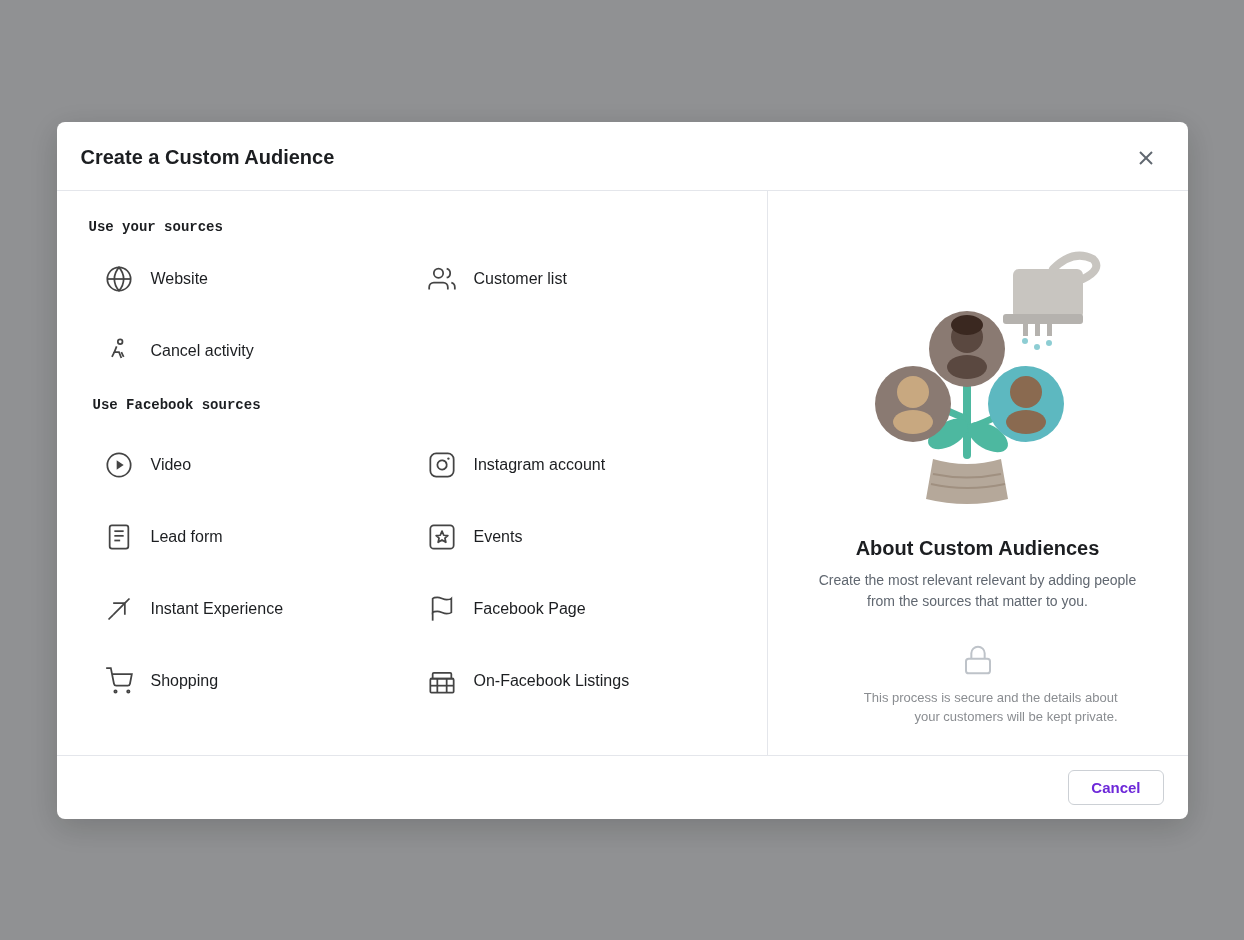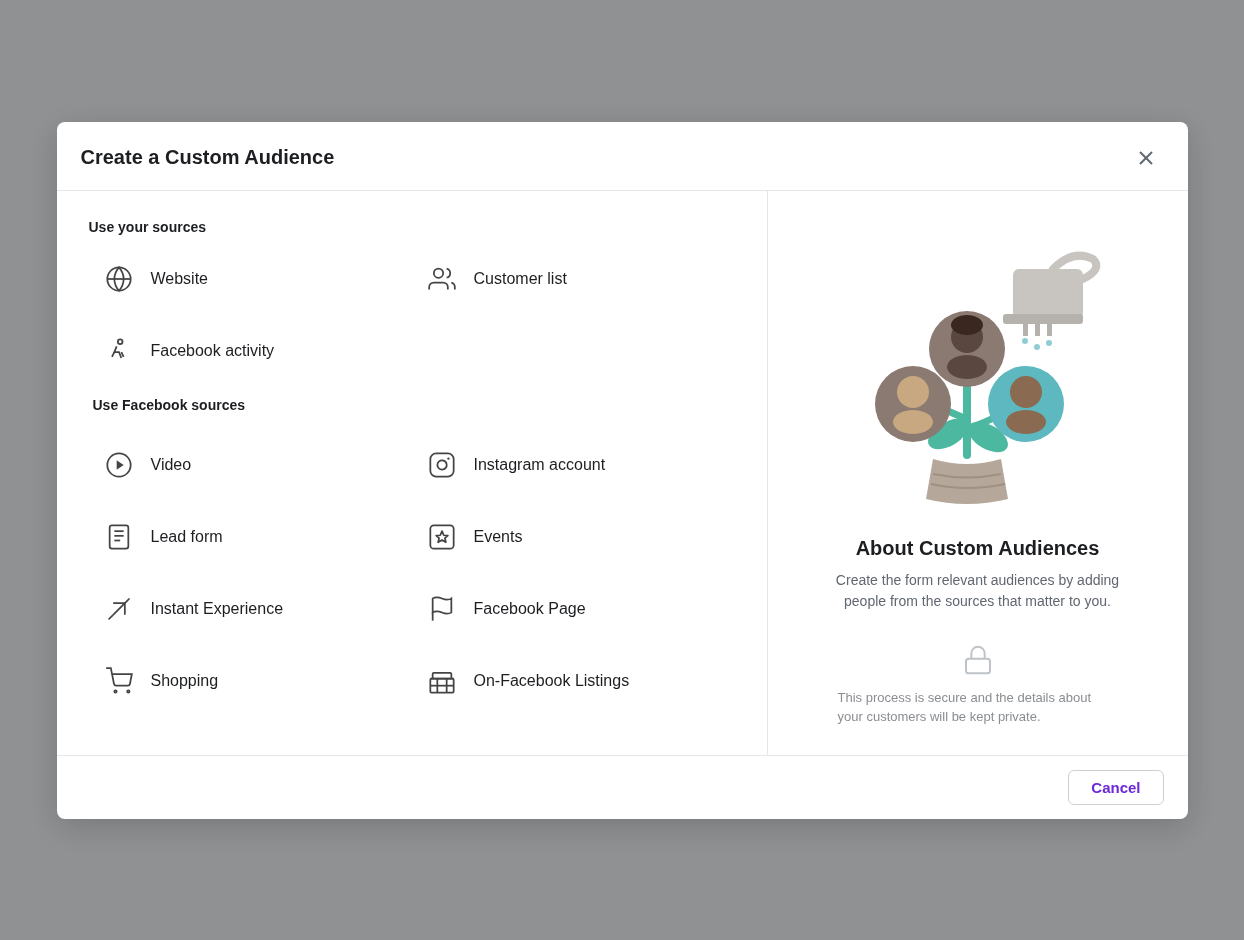--- a/index.html
+++ b/index.html
@@ -73,20 +73,21 @@
       flex-direction: column;
       align-items: center;
       padding: 28px 32px;
       background: #fff;
     }
     .section-label {
       font-size: 14px;
       font-weight: 700;
       color: #1c1e21;
       margin-bottom: 8px;
+      font-family: Liberation Mono, monospace;
     }
     .options-grid {
       display: grid;
       grid-template-columns: 1fr 1fr;
       gap: 0;
       margin-bottom: 10px;
     }
     .option-item {
       display: flex;
       align-items: center;
@@ -147,21 +148,21 @@
       flex-direction: column;
       align-items: center;
       gap: 8px;
     }
     .lock-icon {
       color: #bec3c9;
     }
     .secure-text {
       font-size: 13px;
       color: #8a8d91;
-      text-align: left;
+      text-align: right;
       max-width: 280px;
       line-height: 1.5;
     }
     .modal-footer {
       display: flex;
       justify-content: flex-end;
       padding: 14px 24px;
       border-top: 1px solid #e4e6eb;
     }
     .cancel-btn {
@@ -226,21 +227,21 @@
 
             <div class="option-item">
               <div class="option-icon">
                 <svg viewBox="0 0 24 24" stroke="#444" fill="none" stroke-width="1.5">
                   <circle cx="13" cy="4" r="2"></circle>
                   <path d="M10 8l-2 5h4l2 5"></path>
                   <path d="M8 13l-2 4"></path>
                   <path d="M14 13l2 4"></path>
                 </svg>
               </div>
-              <span class="option-label">Facebook activity</span>
+              <span class="option-label">Cancel activity</span>
             </div>
 
           </div>
         </div>
 
         <div>
           <div class="section-label section-divider">Use Facebook sources</div>
           <div class="options-grid">
 
             <div class="option-item">
@@ -383,21 +384,21 @@
             <ellipse cx="75" cy="203" rx="20" ry="12" fill="#c8a880"></ellipse>
 
             <circle cx="188" cy="185" r="38" fill="#5db8c0"></circle>
 
             <circle cx="188" cy="173" r="16" fill="#8a6a50"></circle>
             <ellipse cx="188" cy="203" rx="20" ry="12" fill="#8a6a50"></ellipse>
           </svg>
         </div>
 
         <div class="about-title">About Custom Audiences</div>
-        <div class="about-desc">Create the form relevant audiences by adding people from the sources that matter to you.</div>
+        <div class="about-desc">Create the most relevant relevant by adding people from the sources that matter to you.</div>
 
         <div class="secure-section">
           <div class="lock-icon">
             <svg width="32" height="32" viewBox="0 0 24 24" fill="none" stroke="#bec3c9" stroke-width="1.5">
               <rect x="3" y="11" width="18" height="11" rx="2" ry="2"></rect>
               <path d="M7 11V7a5 5 0 0 1 10 0v4"></path>
             </svg>
           </div>
           <div class="secure-text">This process is secure and the details about your customers will be kept private.</div>
         </div>

